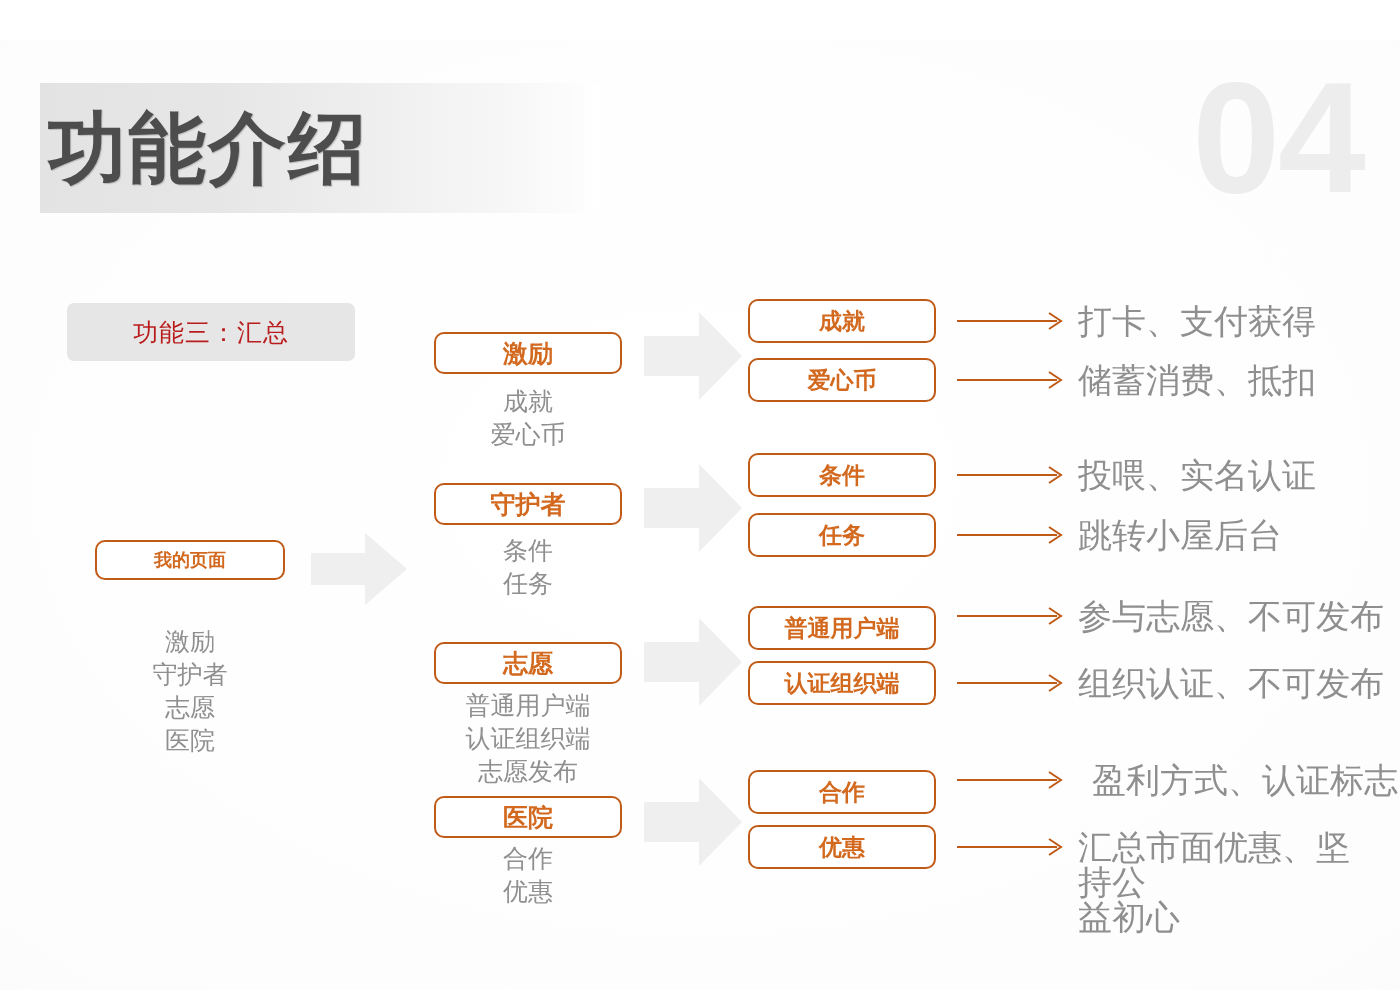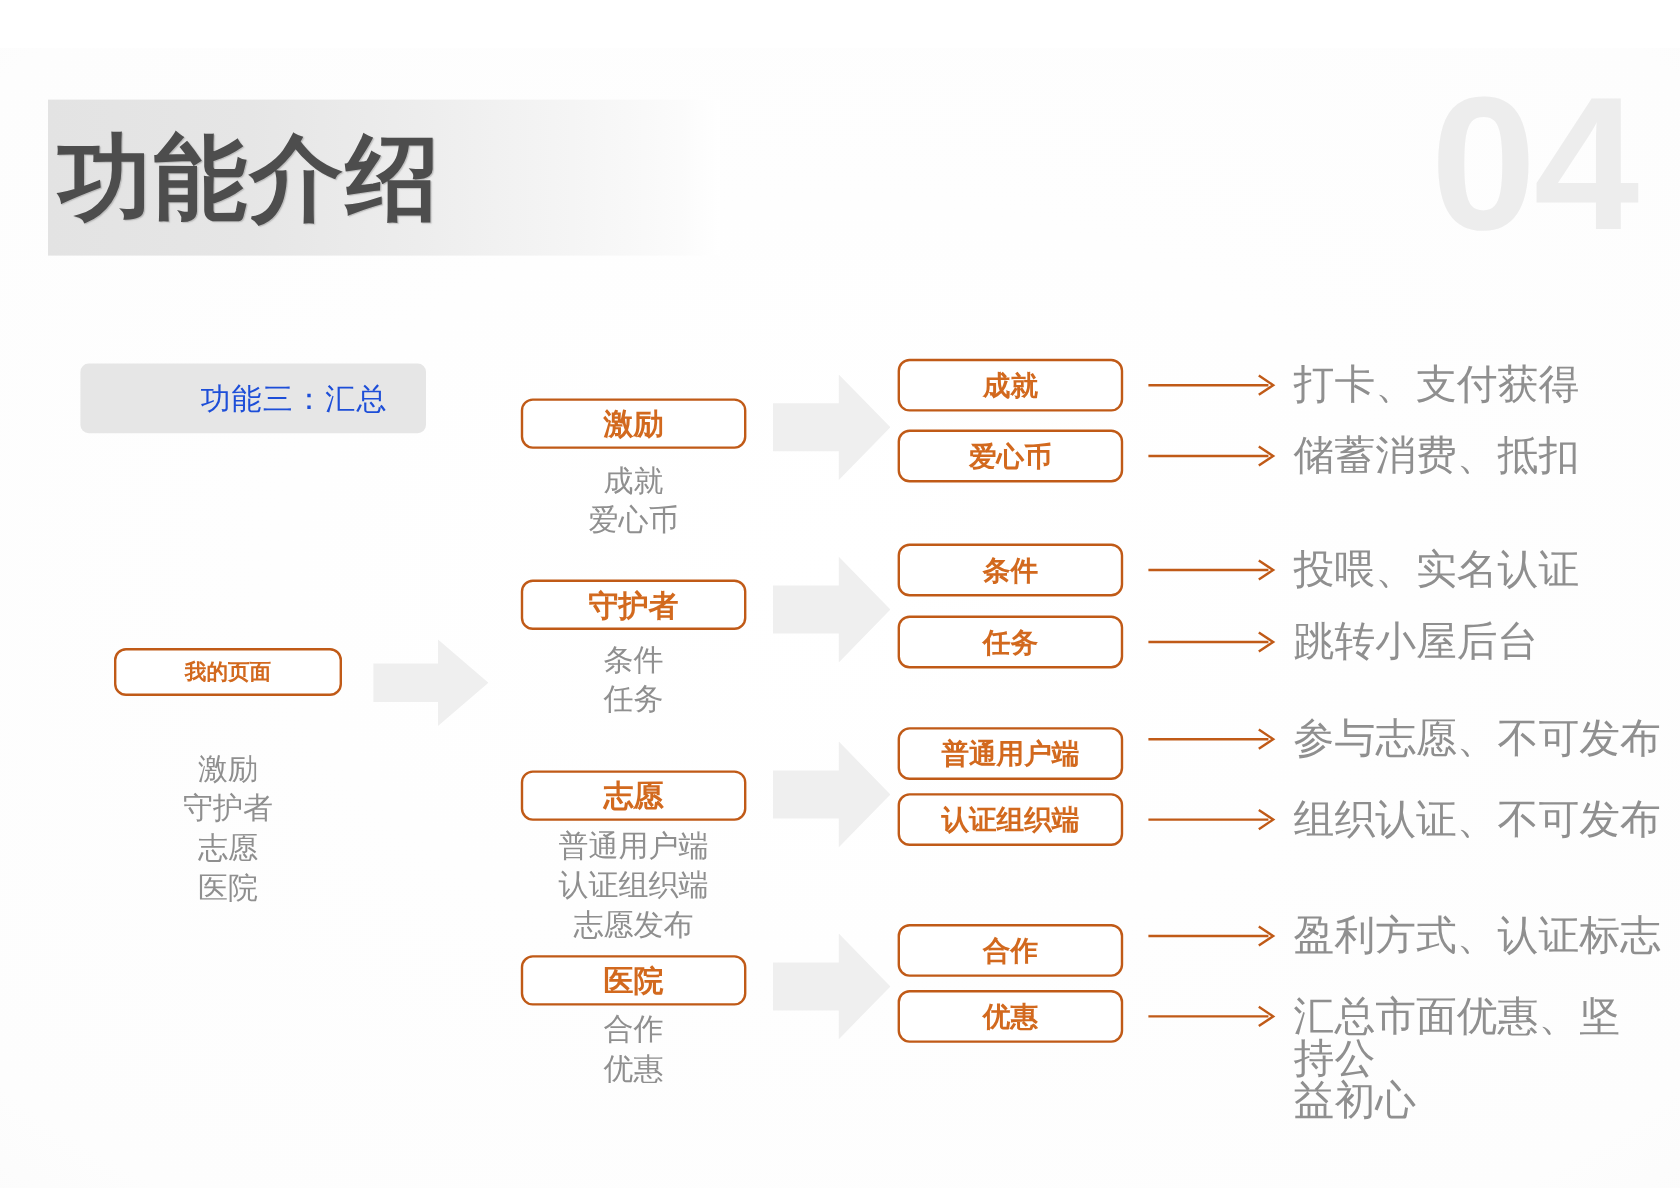--- a/index.html
+++ b/index.html
@@ -68,23 +68,22 @@
   .section-tag-label {
     position: absolute;
     left: 0;
     top: 0;
     width: 288px;
     height: 58px;
     display: flex;
     align-items: center;
     justify-content: center;
     font-size: 25px;
-    color: #1d4ed8;
+    color: #b91c1c;
     letter-spacing: 1px;
-    padding-left: 34px;
   }
 
   
   .node {
     position: absolute;
     box-sizing: border-box;
     border: 2px solid #c05a17;
     border-radius: 10px;
     background: #ffffff;
     display: flex;
@@ -259,21 +258,21 @@
     </svg>
   </div>
 
   <div class="node lvl3" style="left:748px; top:730px; width:188px; height:44px;">合作</div>
   <div class="connector" style="left:957px; top:727px; width:110px; height:26px;">
     <svg width="110" height="26" viewBox="0 0 110 26">
       <line x1="0" y1="13" x2="100" y2="13" stroke="#c05a17" stroke-width="2"></line>
       <polyline points="92,5 104,13 92,21" fill="none" stroke="#c05a17" stroke-width="2"></polyline>
     </svg>
   </div>
-  <div class="outcome" style="left:1078px; top:723px; width:320px;">盈利方式、认证标志</div>
+  <div class="outcome" style="left:1078px; top:723px; width:320px;text-align:right;">盈利方式、认证标志</div>
 
   <div class="node lvl3" style="left:748px; top:785px; width:188px; height:44px;">优惠</div>
   <div class="connector" style="left:957px; top:794px; width:110px; height:26px;">
     <svg width="110" height="26" viewBox="0 0 110 26">
       <line x1="0" y1="13" x2="100" y2="13" stroke="#c05a17" stroke-width="2"></line>
       <polyline points="92,5 104,13 92,21" fill="none" stroke="#c05a17" stroke-width="2"></polyline>
     </svg>
   </div>
   <div class="outcome" style="left:1078px; top:790px; width:290px;">汇总市面优惠、坚持公
 益初心</div>

